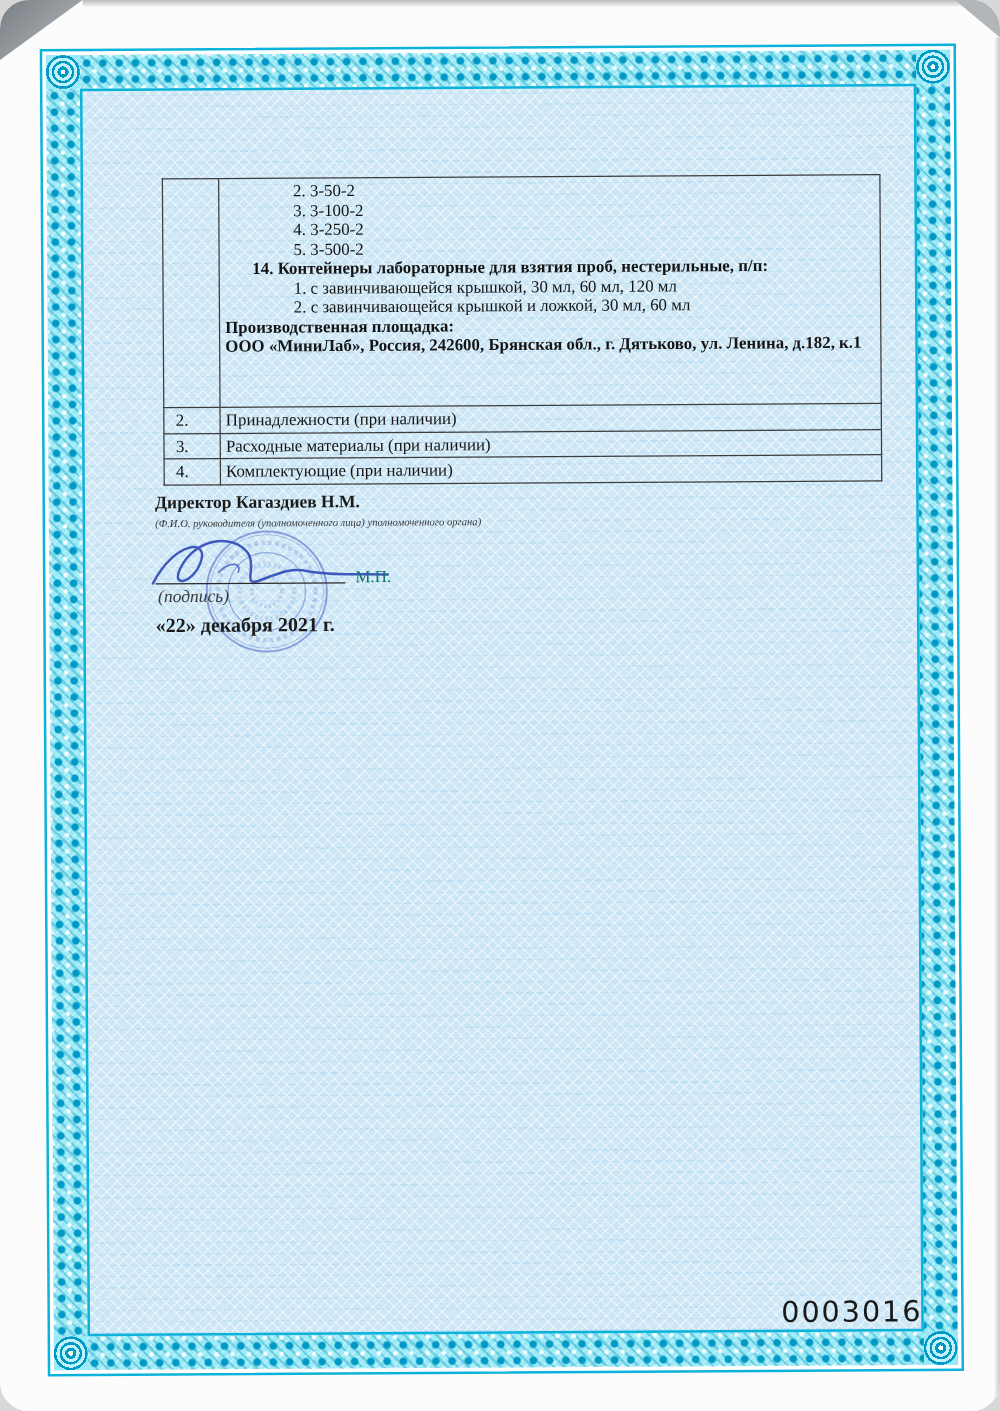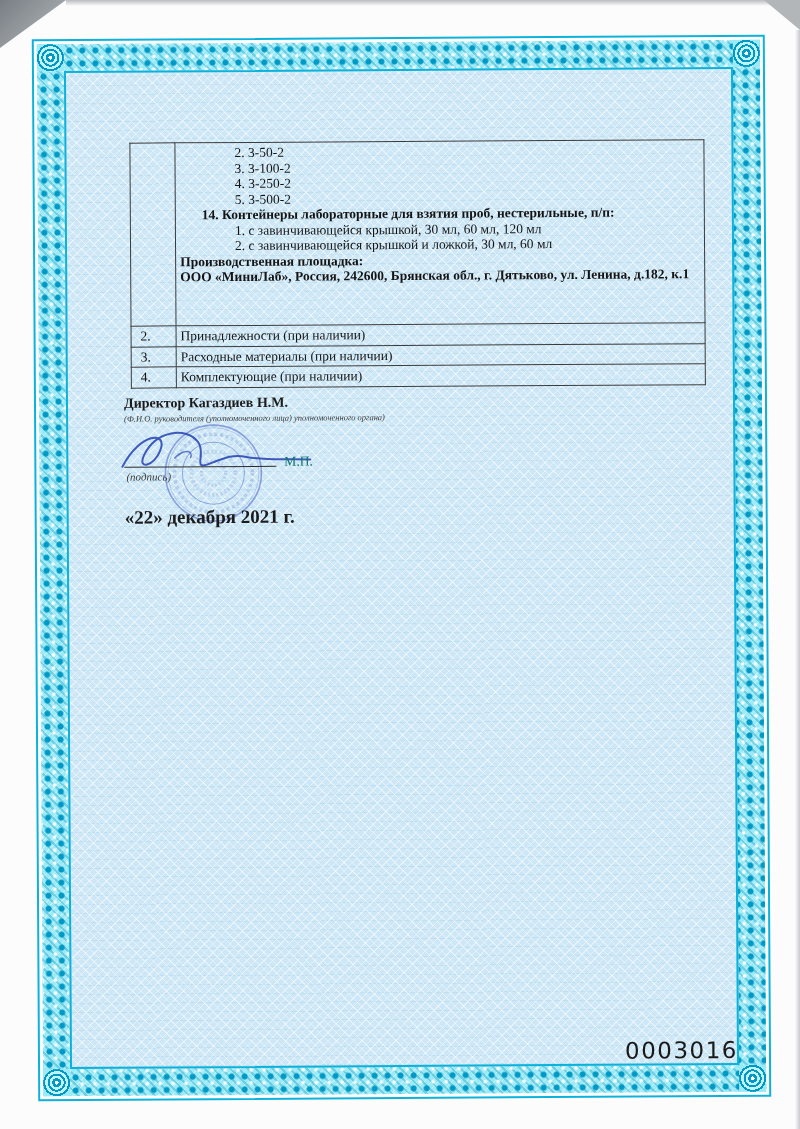--- a/index.html
+++ b/index.html
@@ -1,19 +1,19 @@
 <!DOCTYPE html>
 <html><head>
 <meta charset="utf-8">
 <style>
   html,body{margin:0;padding:0;}
   body{background:#d8d8d8;}
   .scan{
     position:relative;width:800px;height:1129px;background:#fcfcfc;overflow:hidden;
-    font-family:"Liberation Serif","DejaVu Serif",serif;color:#1b1b1b;
+    font-family:"Liberation Serif","DejaVu Serif",serif;color:#1b1b1b;border-radius:23px;
   }
   
   .artifact-tl{position:absolute;top:0;left:0;width:66px;height:48px;
     background:linear-gradient(135deg,#787e83 0%,#9aa0a4 55%,#c7cbce 100%);
     clip-path:polygon(0 0,100% 0,0 100%);}
   .artifact-top{position:absolute;top:0;left:66px;right:0;height:6px;
     background:linear-gradient(180deg,#b9bcbf,rgba(252,252,252,0));}
   .artifact-tr{position:absolute;top:0;right:0;width:36px;height:30px;
     background:#b2b6b9;clip-path:polygon(0 0,100% 0,100% 100%);}
   .artifact-right{position:absolute;top:30px;bottom:0;right:0;width:5px;
@@ -73,22 +73,22 @@
   .ln{white-space:normal;}
   .sub1{padding-left:22px;}
   .sub2{padding-left:55px;}
   .b{font-weight:bold;}
 
   
   .director{position:absolute;left:56px;top:323px;font-size:14px;font-weight:bold;}
   .director-caption{position:absolute;left:56px;top:341px;font-size:8.5px;font-style:italic;color:#3a3a3a;}
   .sig-line{position:absolute;left:56px;top:378px;width:152px;height:16px;border-bottom:1.2px solid #2a2a2a;}
   .mp{position:absolute;left:216px;top:382px;font-size:13.5px;color:#0f766e;}
-  .sig-caption{position:absolute;left:58px;top:398px;font-size:11px;font-style:italic;color:#3a3a3a;text-align:center;}
-  .date-line{position:absolute;left:56px;top:420px;font-size:19px;font-weight:bold;margin-top:14px;}
+  .sig-caption{position:absolute;left:58px;top:398px;font-size:14px;font-style:italic;color:#3a3a3a;text-align:center;}
+  .date-line{position:absolute;left:56px;top:420px;font-size:16px;font-weight:bold;}
   .stamp-svg{position:absolute;left:80px;top:336px;}
   .signature-svg{position:absolute;left:46px;top:352px;}
 
   
   .serial{
     position:absolute;left:553px;top:968px;
     font-family:"DejaVu Sans","Liberation Sans",sans-serif;
     font-size:23px;letter-spacing:1.5px;color:#191919;
   }
 </style>

